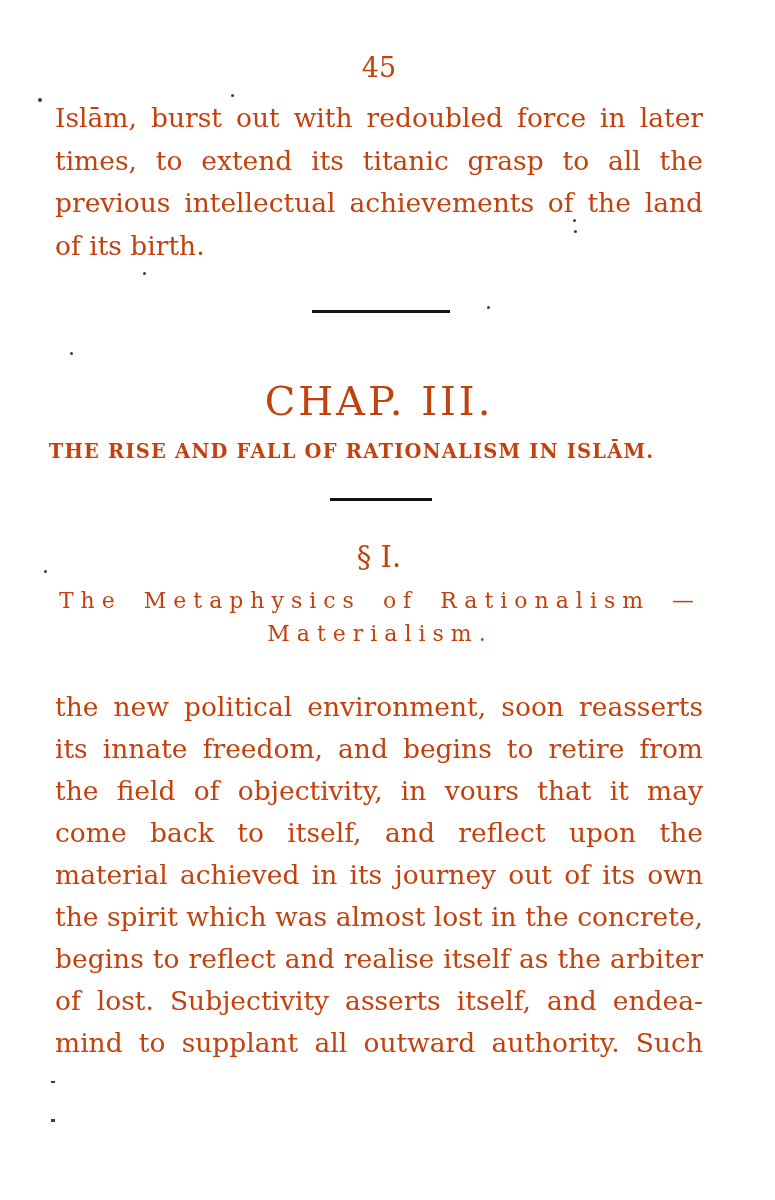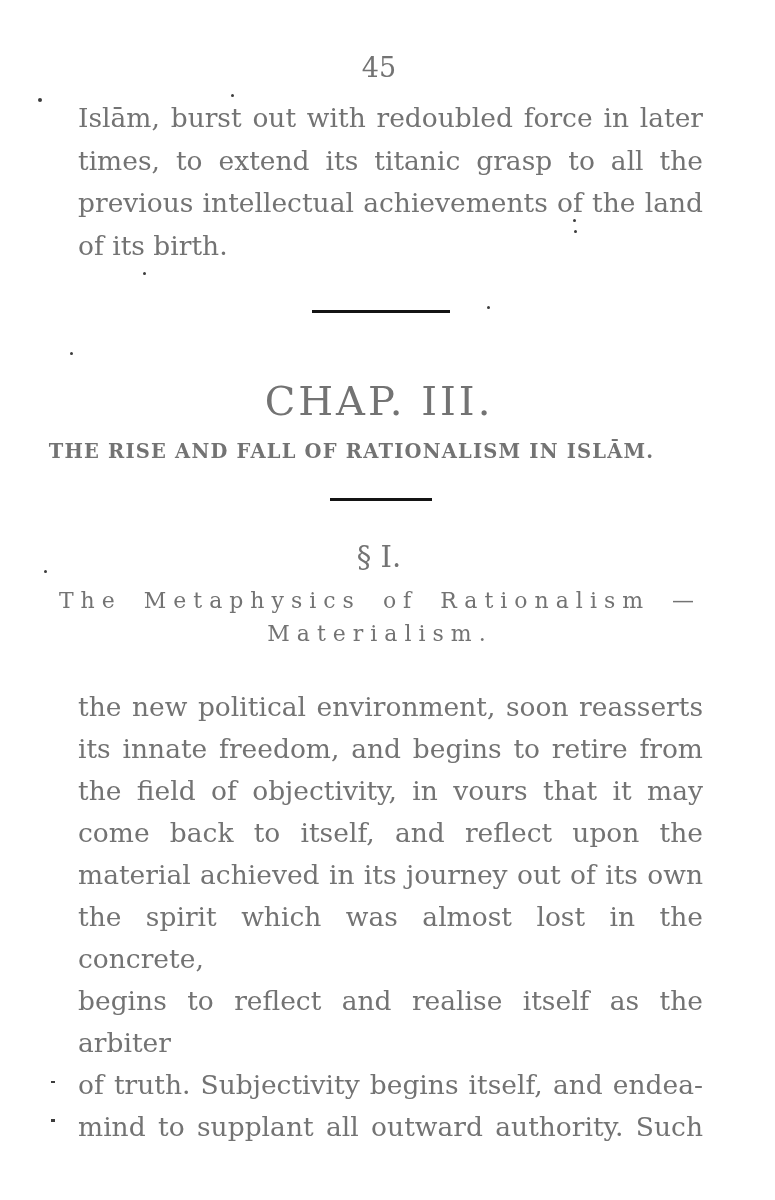--- a/index.html
+++ b/index.html
@@ -7,21 +7,21 @@
     padding: 0;
     background: #ffffff;
   }
   .page {
     position: relative;
     width: 775px;
     height: 1200px;
     background: #ffffff;
     overflow: hidden;
     font-family: "DejaVu Serif", "Liberation Serif", serif;
-    color: #737373;
+    color: #c2410c;
   }
   .page-number {
     position: absolute;
     top: 52px;
     left: 55px;
     width: 648px;
     text-align: center;
     font-size: 27px;
   }
   
@@ -31,21 +31,20 @@
     width: 648px;
     font-size: 26.5px;
   }
   .para1 { top: 97px;  line-height: 42.5px; }
   .para2 { top: 686px; line-height: 42px; }
   .jline {
     text-align: justify;
     text-align-last: justify;
     text-justify: inter-word;
     white-space: normal;
-    margin-left: 23px;
   }
   .jline.lastline { text-align-last: left; }
   .jline.indent { padding-left: 30px; }
   .rule {
     position: absolute;
     height: 3px;
     background: #141414;
   }
   .rule1 { top: 310px; left: 312px; width: 138px; }
   .rule2 { top: 498px; left: 330px; width: 102px; }
@@ -123,21 +122,21 @@
   <div class="section-title line2">Materialism.</div>
 
   <div class="para para2">
     <div class="jline">the new political environment, soon reasserts</div>
     <div class="jline">its innate freedom, and begins to retire from</div>
     <div class="jline">the field of objectivity, in vours that it may</div>
     <div class="jline">come back to itself, and reflect upon the</div>
     <div class="jline">material achieved in its journey out of its own</div>
     <div class="jline">the spirit which was almost lost in the concrete,</div>
     <div class="jline">begins to reflect and realise itself as the arbiter</div>
-    <div class="jline">of truth. Subjectivity begins itself, and endea-</div>
+    <div class="jline">of lost. Subjectivity asserts itself, and endea-</div>
     <div class="jline">mind to supplant all outward authority. Such</div>
   </div>
 
   <div class="speck" style="left:38px;  top:98px;  width:4px; height:4px;"></div>
   <div class="speck" style="left:231px; top:94px;  width:3px; height:3px;"></div>
   <div class="speck" style="left:573px; top:219px; width:3px; height:3px;"></div>
   <div class="speck" style="left:574px; top:230px; width:3px; height:3px;"></div>
   <div class="speck" style="left:143px; top:272px; width:3px; height:3px;"></div>
   <div class="speck" style="left:487px; top:306px; width:3px; height:3px;"></div>
   <div class="speck" style="left:70px;  top:352px; width:3px; height:3px;"></div>

